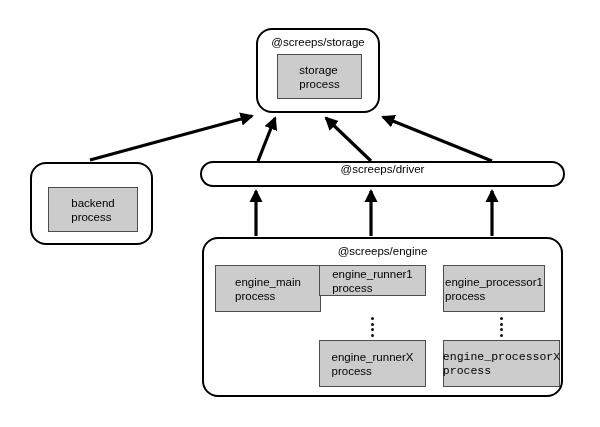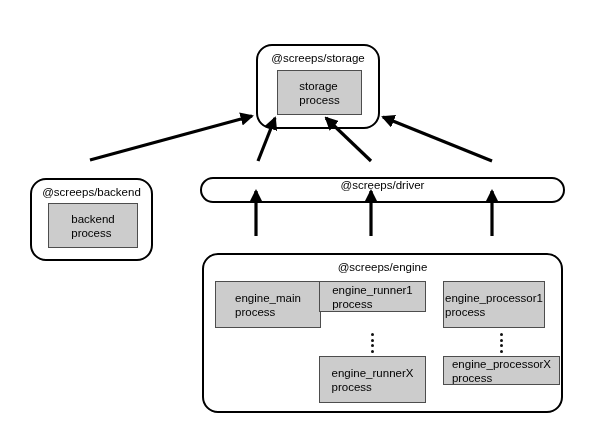--- a/index.html
+++ b/index.html
@@ -14,21 +14,20 @@
     height: 427px;
     background: var(--background, #ffffff);
     overflow: hidden;
   }
   .node {
     position: absolute;
     background: var(--node-fill, #ffffff);
     border: 2px solid var(--node-border, #000000);
     border-radius: 16px;
     box-sizing: border-box;
-    margin-top: 16px;
   }
   .node-title {
     position: absolute;
     left: 0;
     right: 0;
     text-align: center;
     font-size: 11.5px;
     color: #000;
     white-space: nowrap;
   }
@@ -61,21 +60,21 @@
     display: flex; align-items: flex-start; justify-content: center;
   }
   .node-driver .node-title { position: static; }
   
   .node-engine { left: 202px; top: 237px; width: 361px; height: 160px; }
   .node-engine .node-title { top: 6px; }
   .process-engine-main       { left: 11px;  top: 26px;  width: 106px;  height: 47px; }
   .process-engine-runner1    { left: 115px; top: 26px;  width: 107px; height: 31px; }
   .process-engine-processor1 { left: 239px; top: 26px;  width: 102px; height: 47px; }
   .process-engine-runnerx    { left: 115px; top: 101px; width: 107px; height: 47px; }
-  .process-engine-processorx { left: 239px; top: 101px; width: 117px; height: 29px; }
+  .process-engine-processorx { left: 239px; top: 101px; width: 117px; height: 47px; font-family: Liberation Mono, monospace; }
   
   .vdots {
     position: absolute;
     display: flex;
     flex-direction: column;
     align-items: center;
     gap: 2.5px;
     width: 4px;
   }
   .vdots span {
@@ -102,21 +101,20 @@
 
 <div class="canvas">
 
   <div class="node node-storage">
     <div class="node-title">@screeps/storage</div>
     <div class="process process-storage">storage
 process</div>
   </div>
 
   <div class="node node-backend">
-    <div class="node-title">@screeps/backend</div>
     <div class="process process-backend">backend
 process</div>
   </div>
 
   <div class="node node-driver">
     <div class="node-title">@screeps/driver</div>
   </div>
 
   <div class="node node-engine">
     <div class="node-title">@screeps/engine</div>

